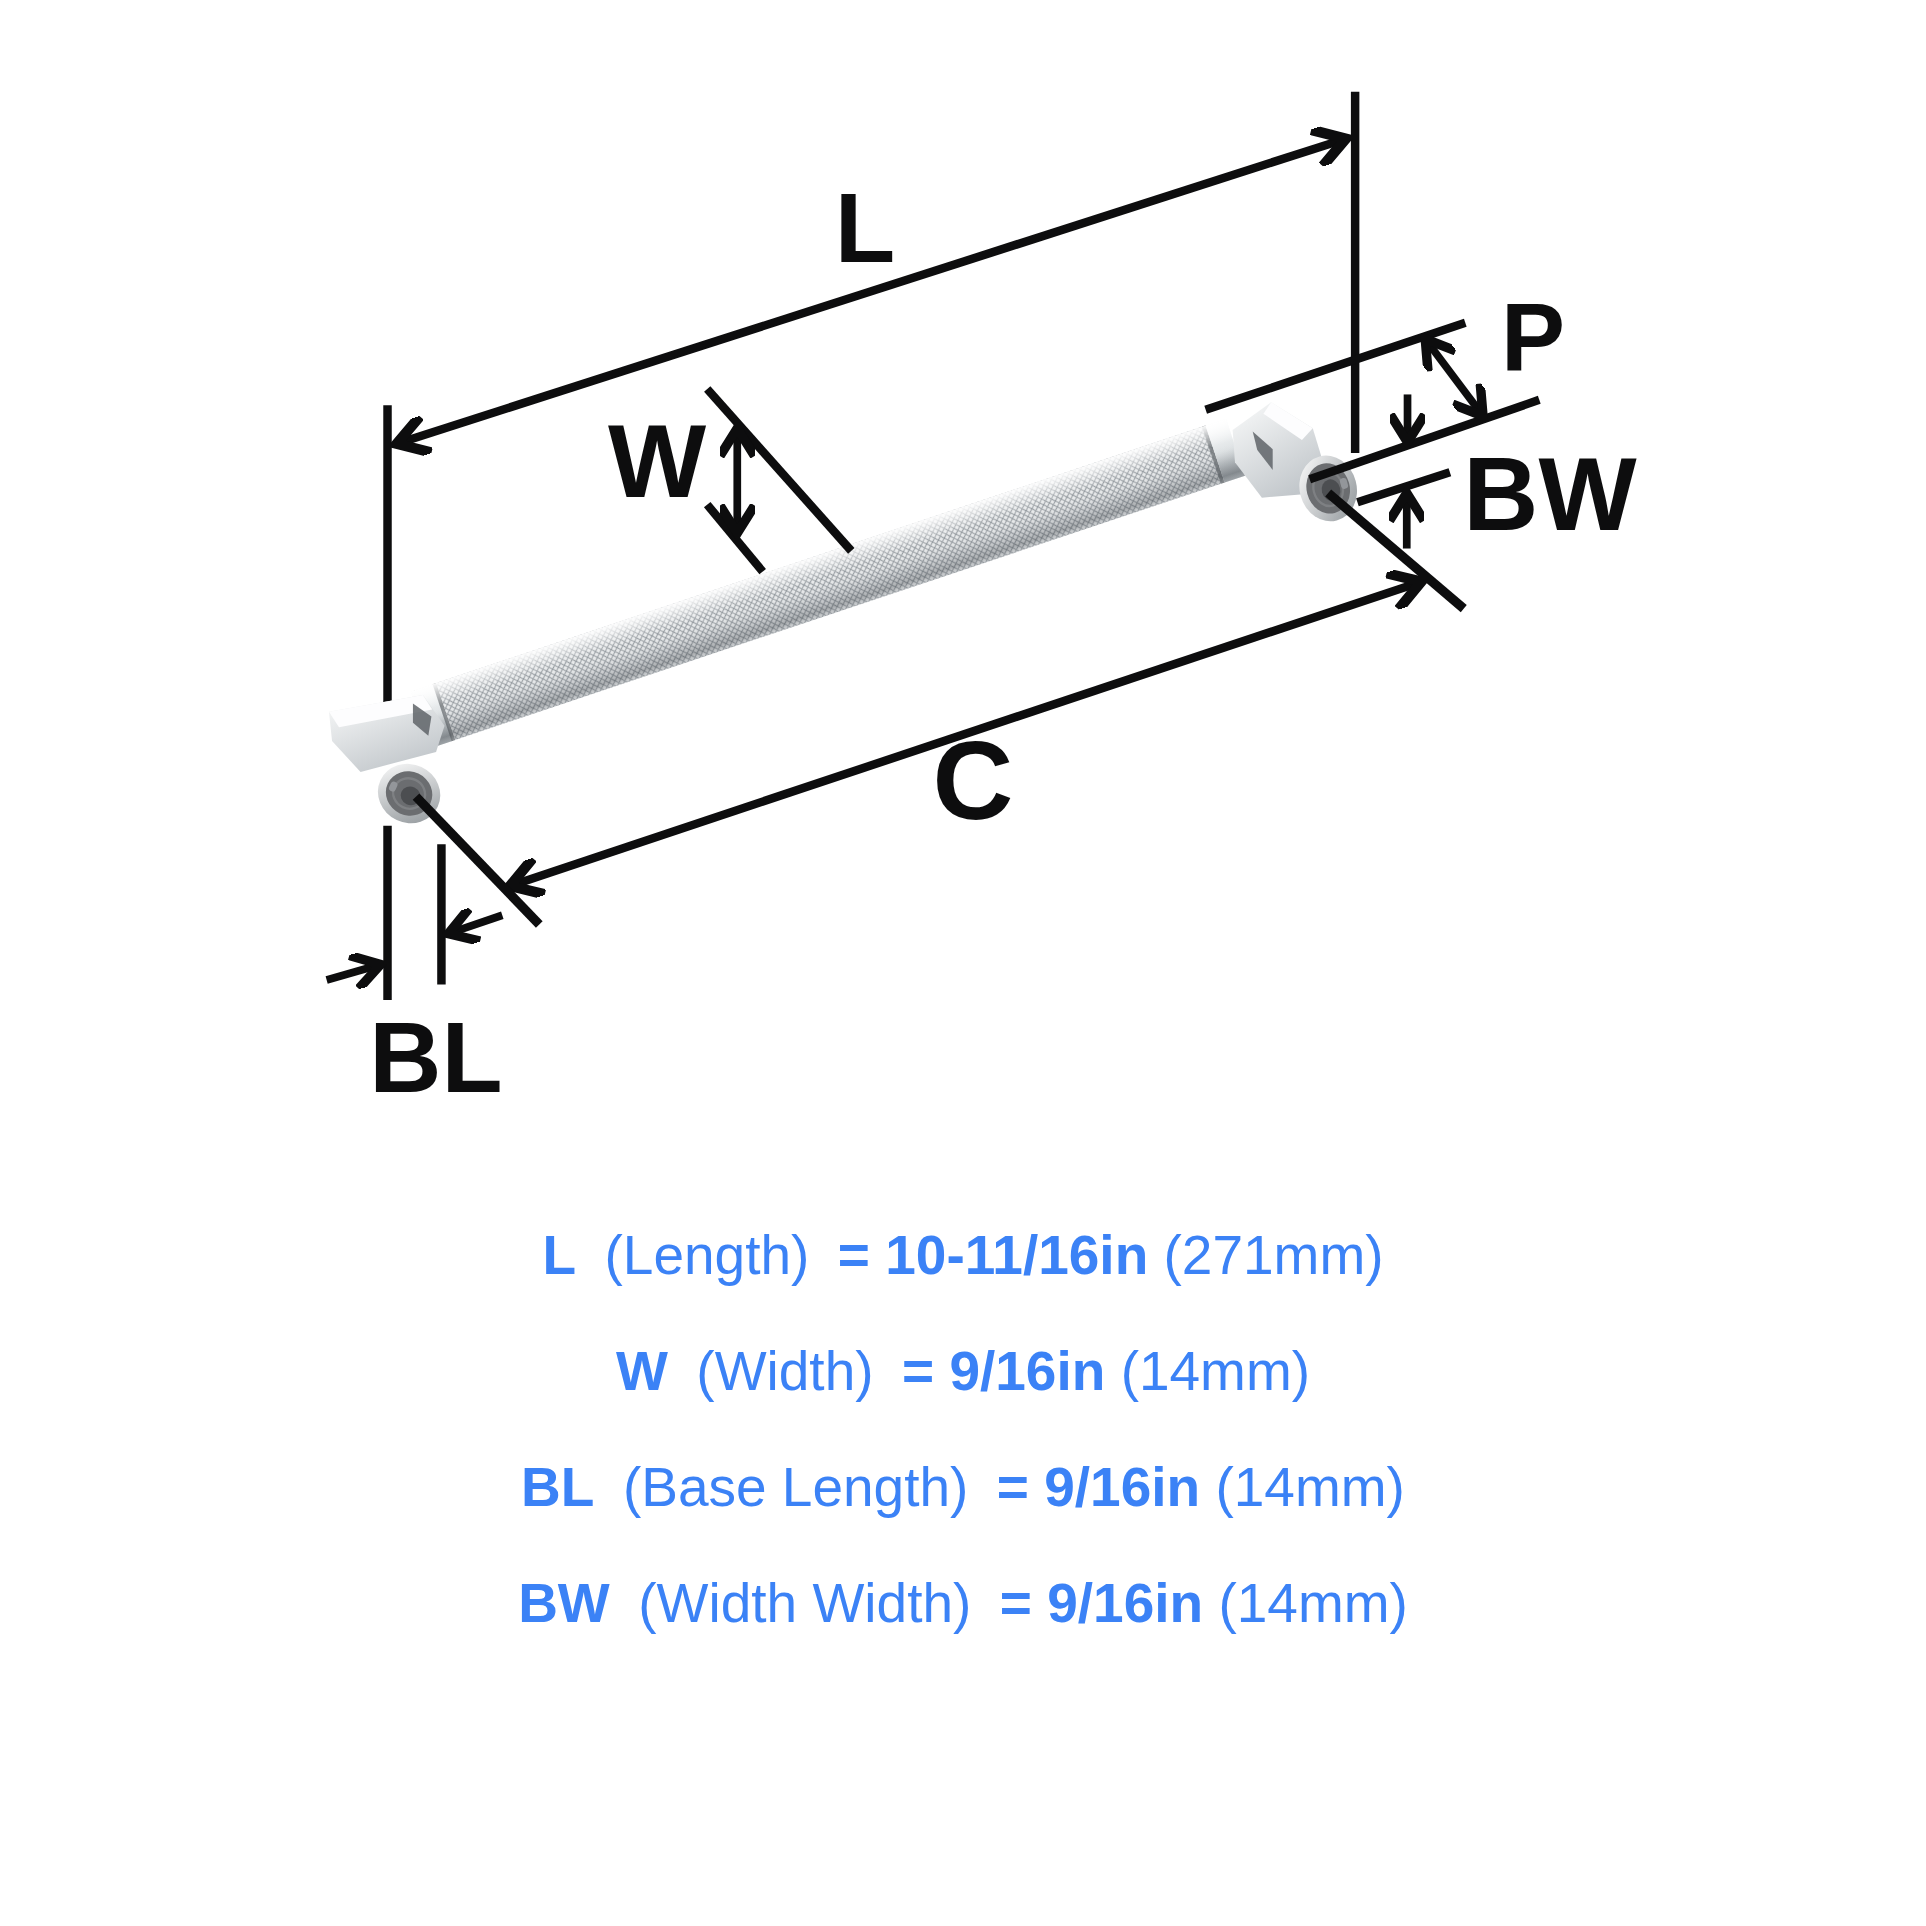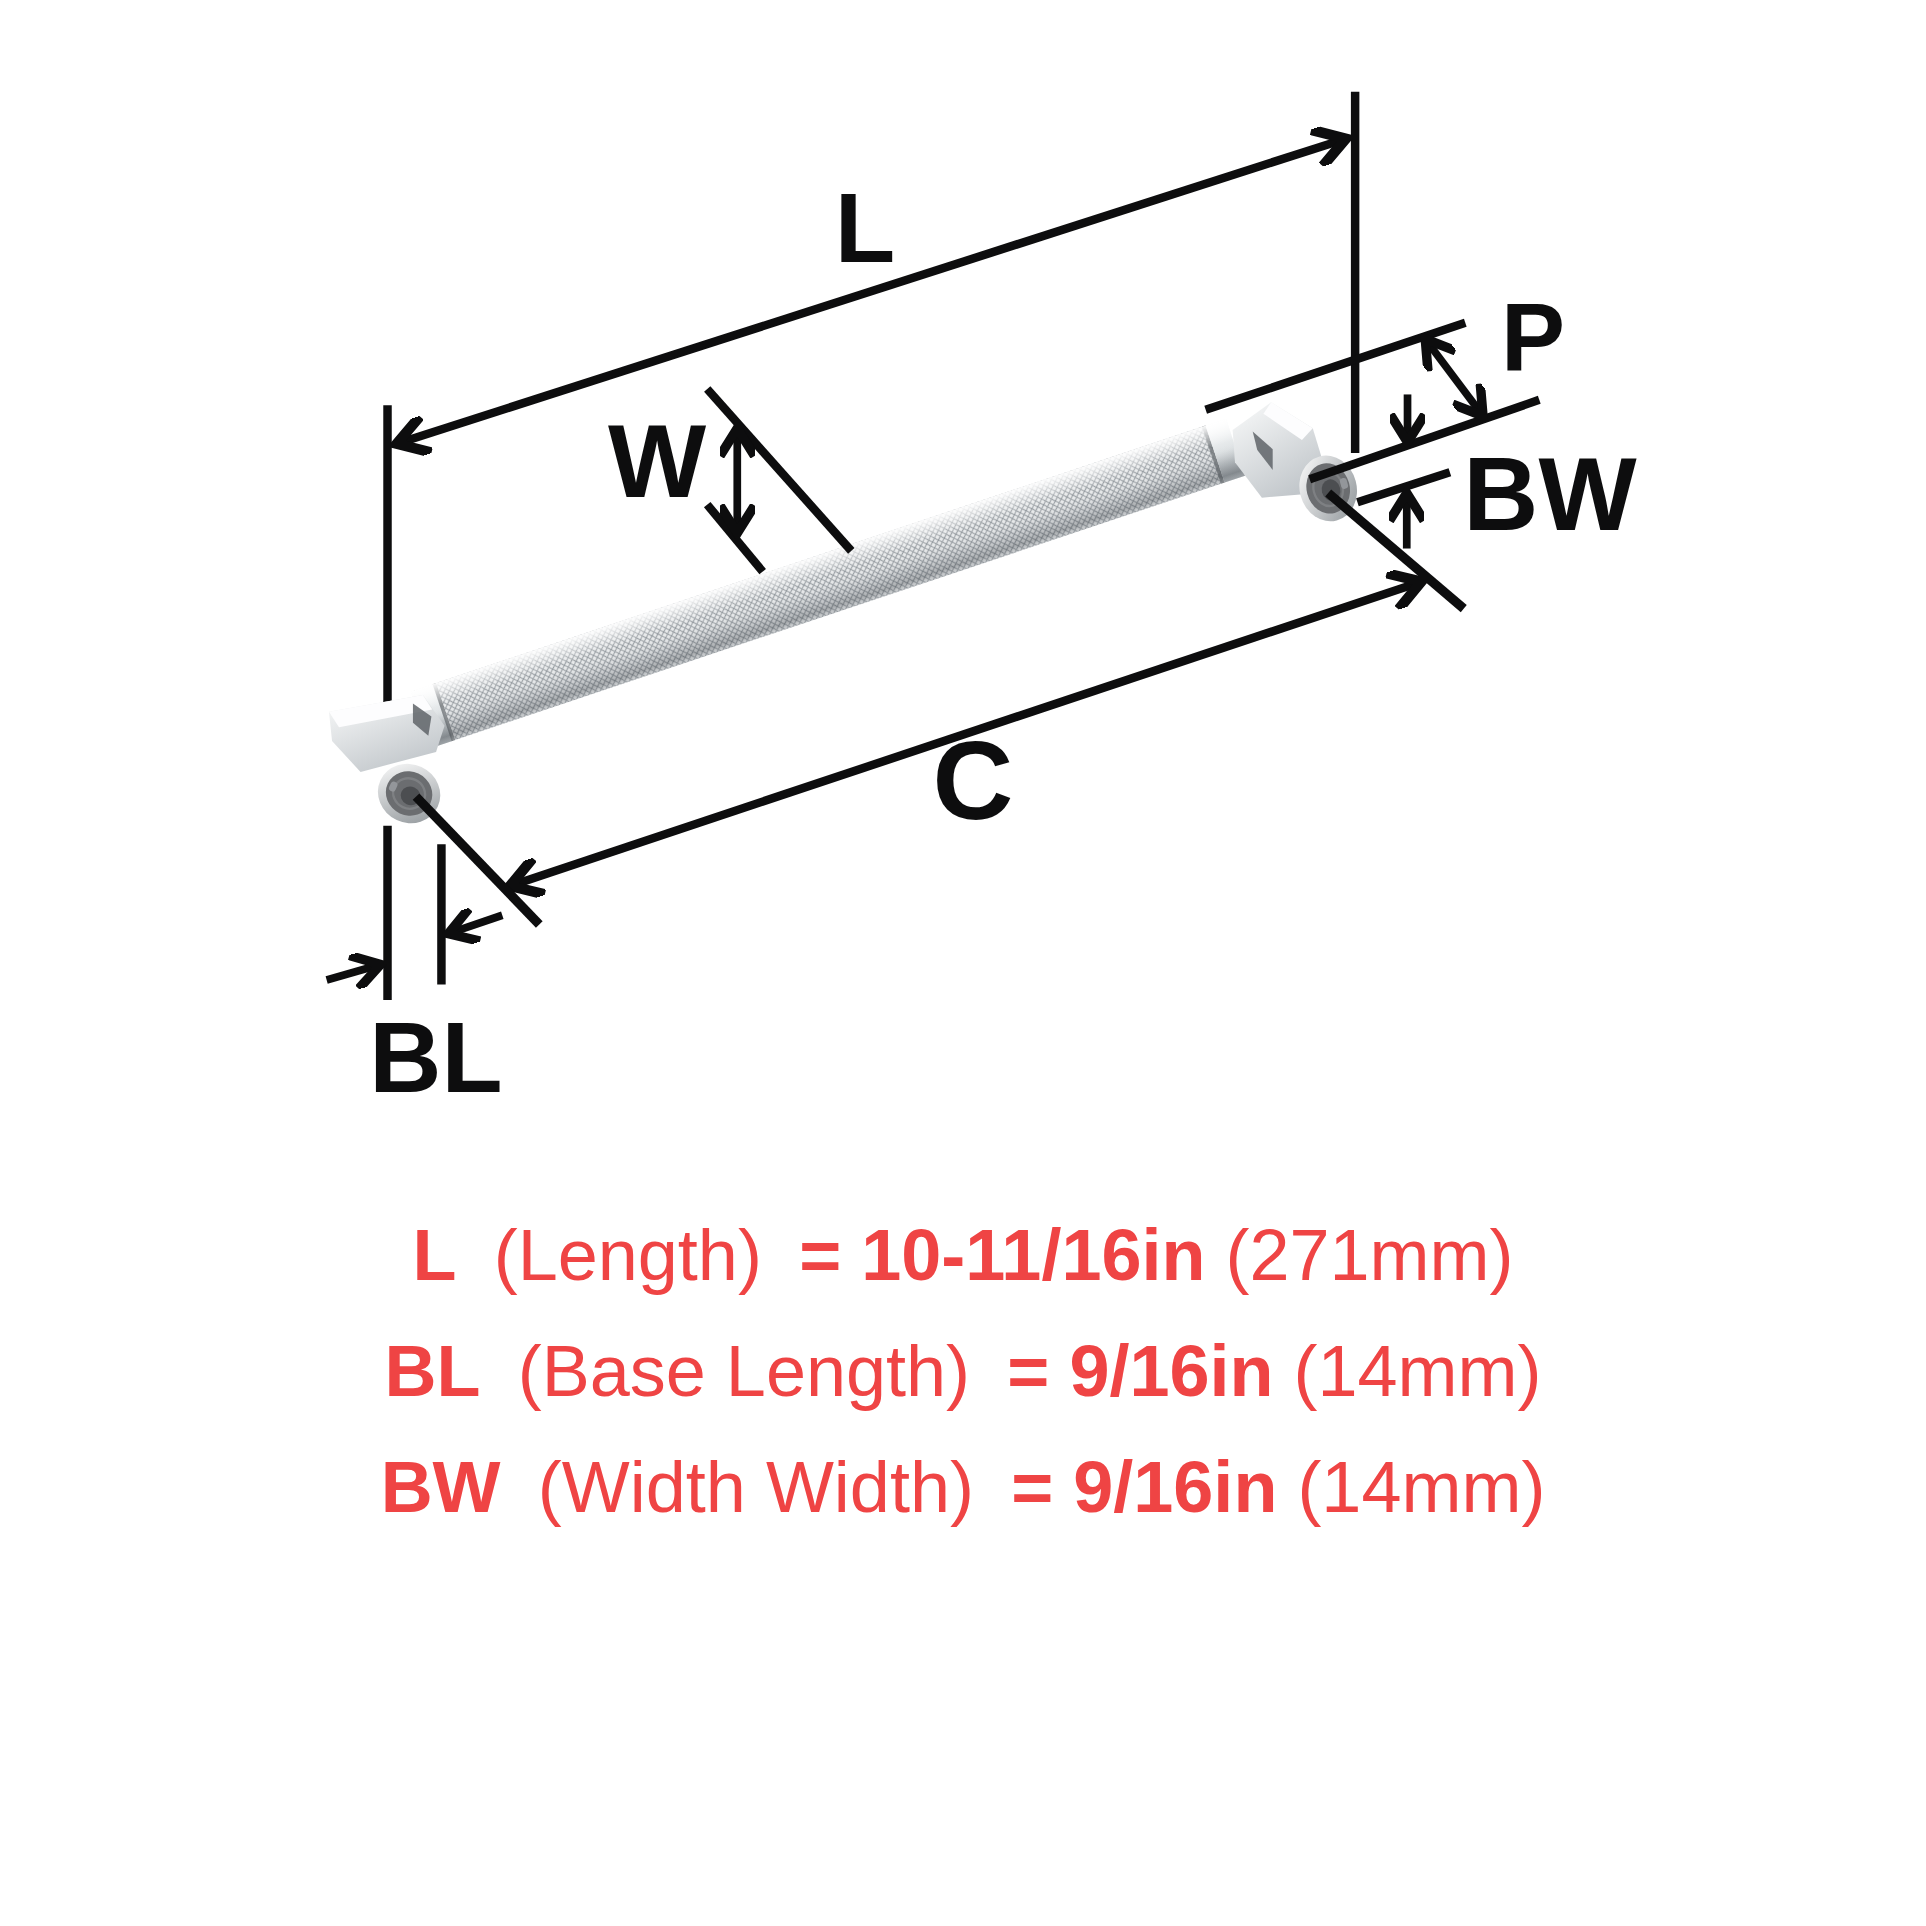--- a/index.html
+++ b/index.html
@@ -13,21 +13,21 @@
     font-weight:bold; color:#0d0d0e; white-space:nowrap; line-height:1;
   }
   .lab-L  { left:865px; top:227px;  font-size:99px; }
   .lab-W  { left:657px;  top:461px;  font-size:104px; }
   .lab-P  { left:1533px; top:337px;  font-size:96px; }
   .lab-BW { left:1550px; top:494px;  font-size:104px; }
   .lab-C  { left:973px; top:781px; font-size:112px; }
   .lab-BL { left:436px;  top:1057px; font-size:100px; }
   .specs {
     position:absolute; left:0; top:1197px; width:1926px;
-    text-align:center; color:#ef4444; font-size:72px; line-height:116px;
+    text-align:center; color:#3b82f6; font-size:55px; line-height:116px;
     white-space:nowrap;
   }
   .specs .b { font-weight:bold; }
   .specs .lbl { margin:0 0.24em; }
 </style>
 </head>
 <body>
 
 <div class="canvas">
 
@@ -142,20 +142,26 @@
   <div class="dim-label lab-BL">BL</div>
 
   <div class="specs">
     <div class="spec-line">
       <span class="b">L</span>
       <span class="lbl">(Length)</span>
       <span class="b">= 10-11/16in</span>
       <span>(271mm)</span>
     </div>
     <div class="spec-line">
+      <span class="b">W</span>
+      <span class="lbl">(Width)</span>
+      <span class="b">= 9/16in</span>
+      <span>(14mm)</span>
+    </div>
+    <div class="spec-line">
       <span class="b">BL</span>
       <span class="lbl">(Base Length)</span>
       <span class="b">= 9/16in</span>
       <span>(14mm)</span>
     </div>
     <div class="spec-line">
       <span class="b">BW</span>
       <span class="lbl">(Width Width)</span>
       <span class="b">= 9/16in</span>
       <span>(14mm)</span>

